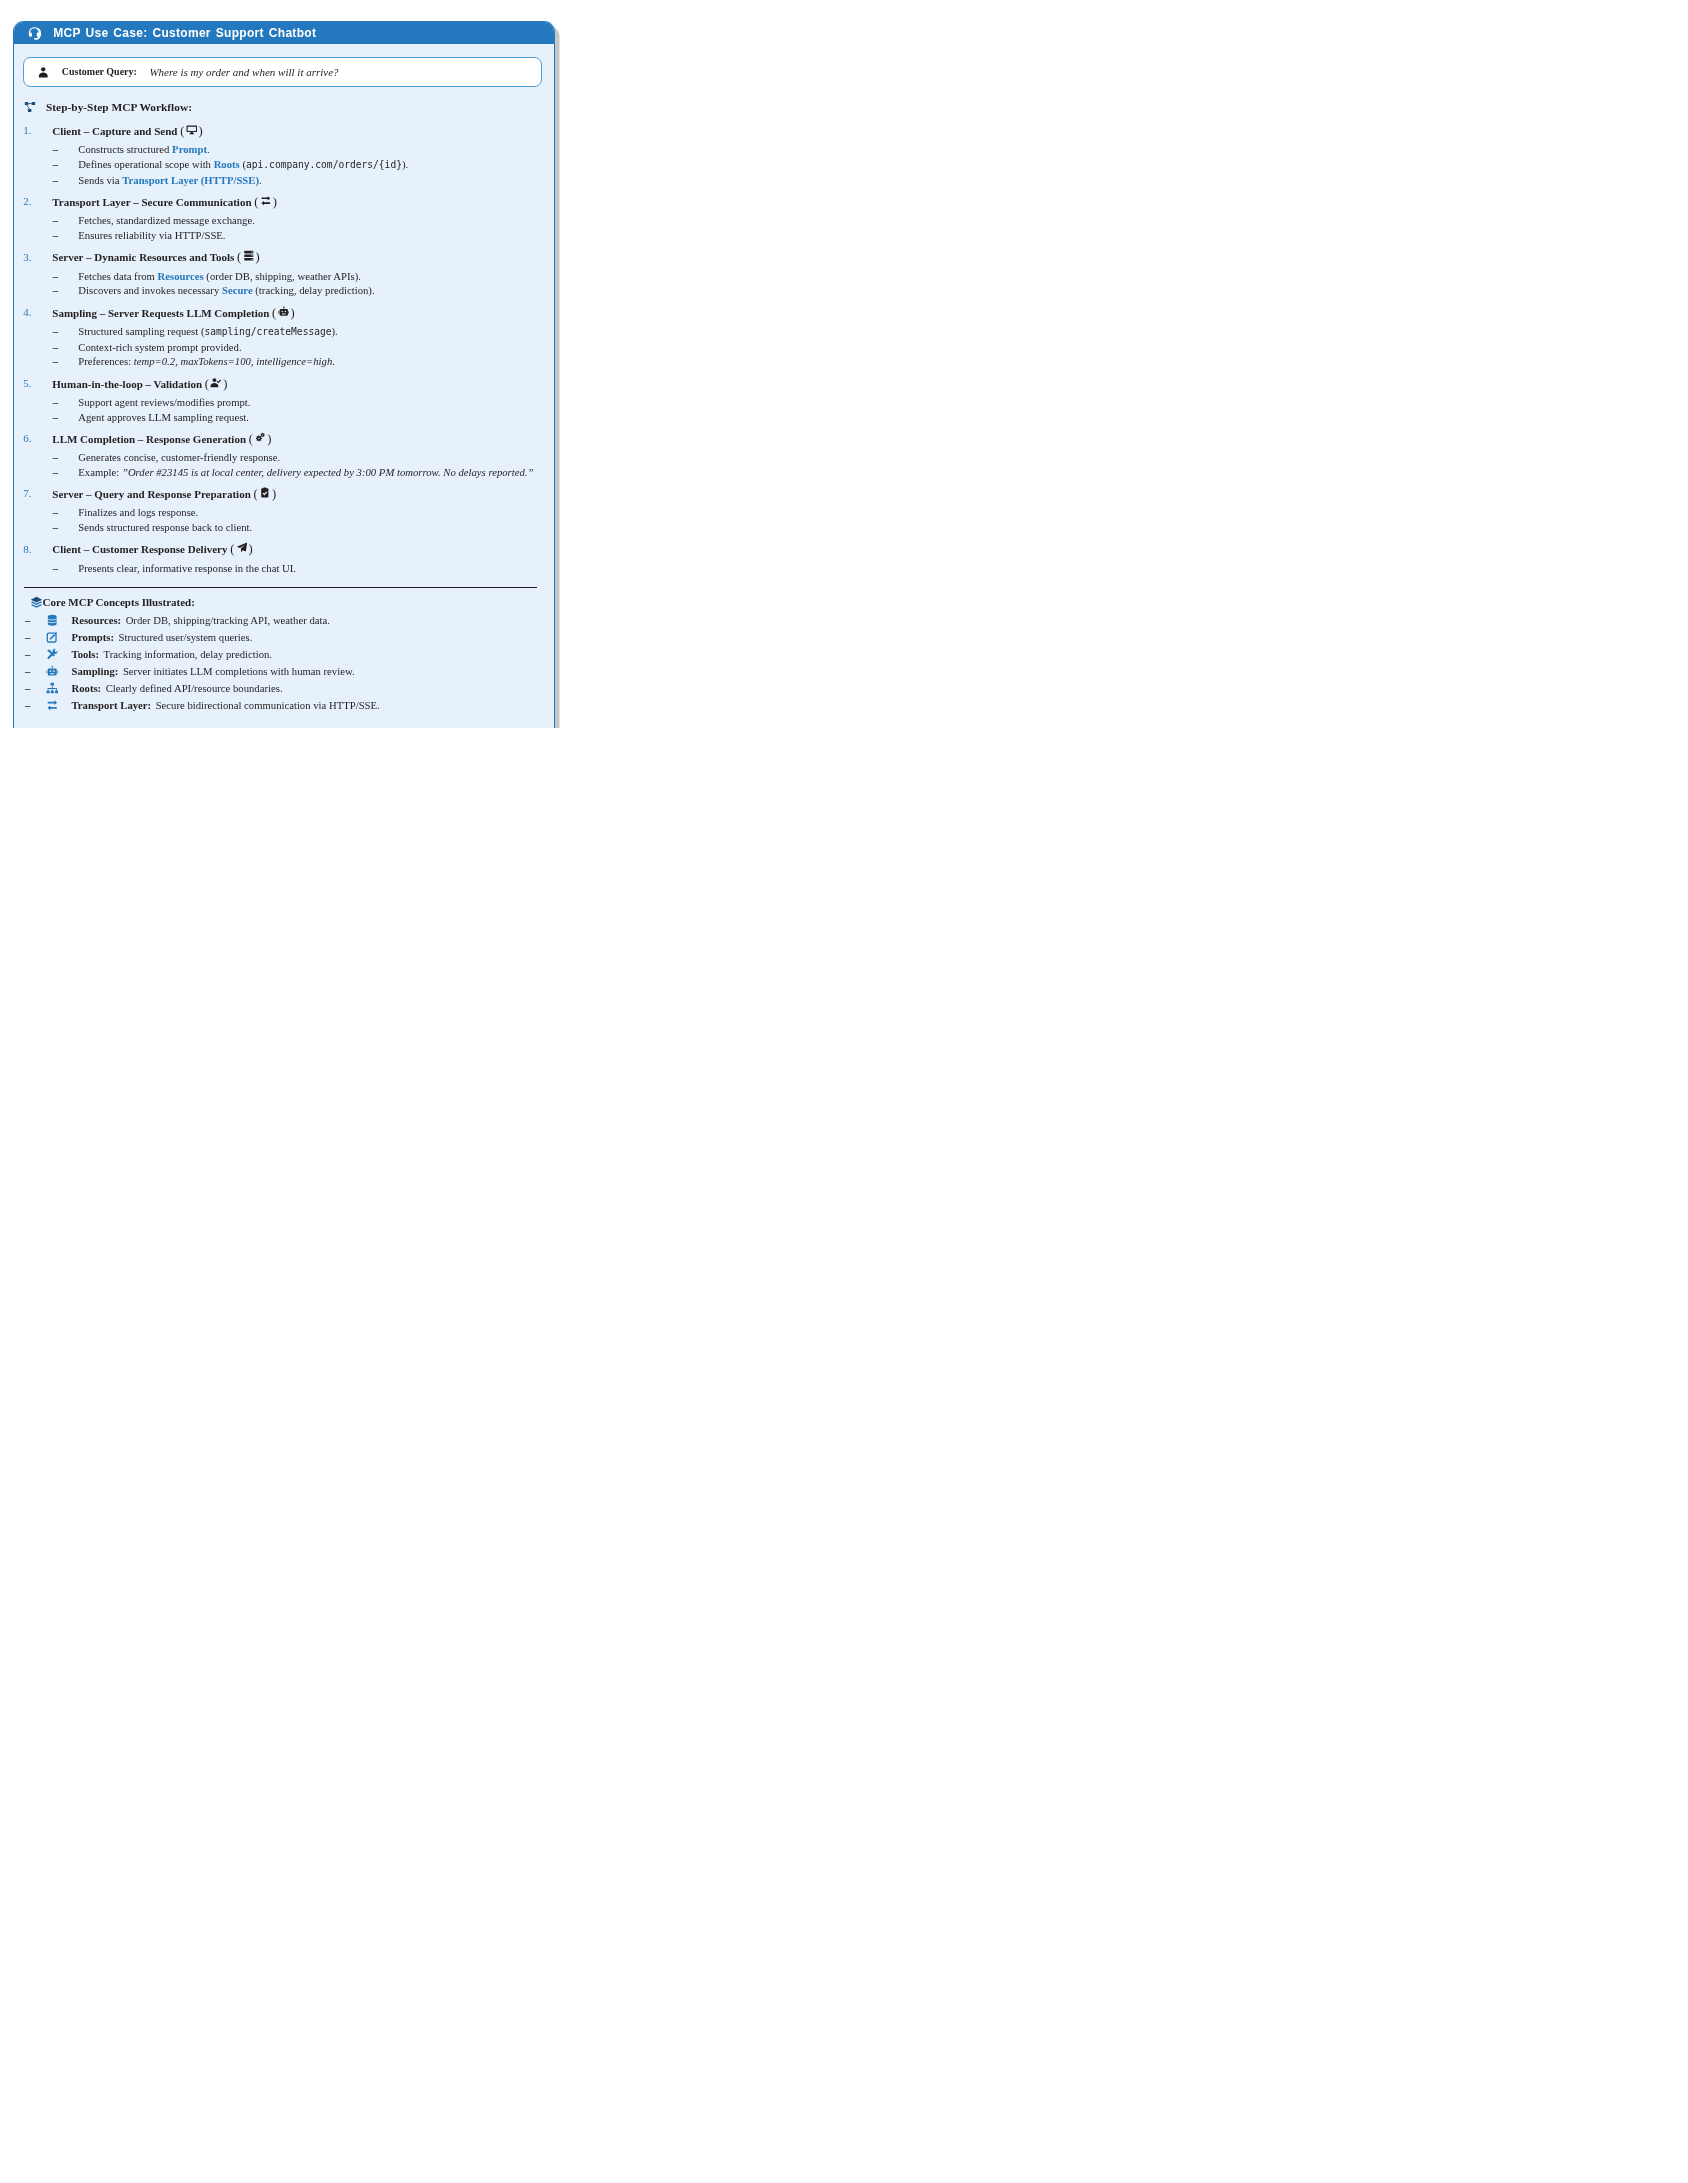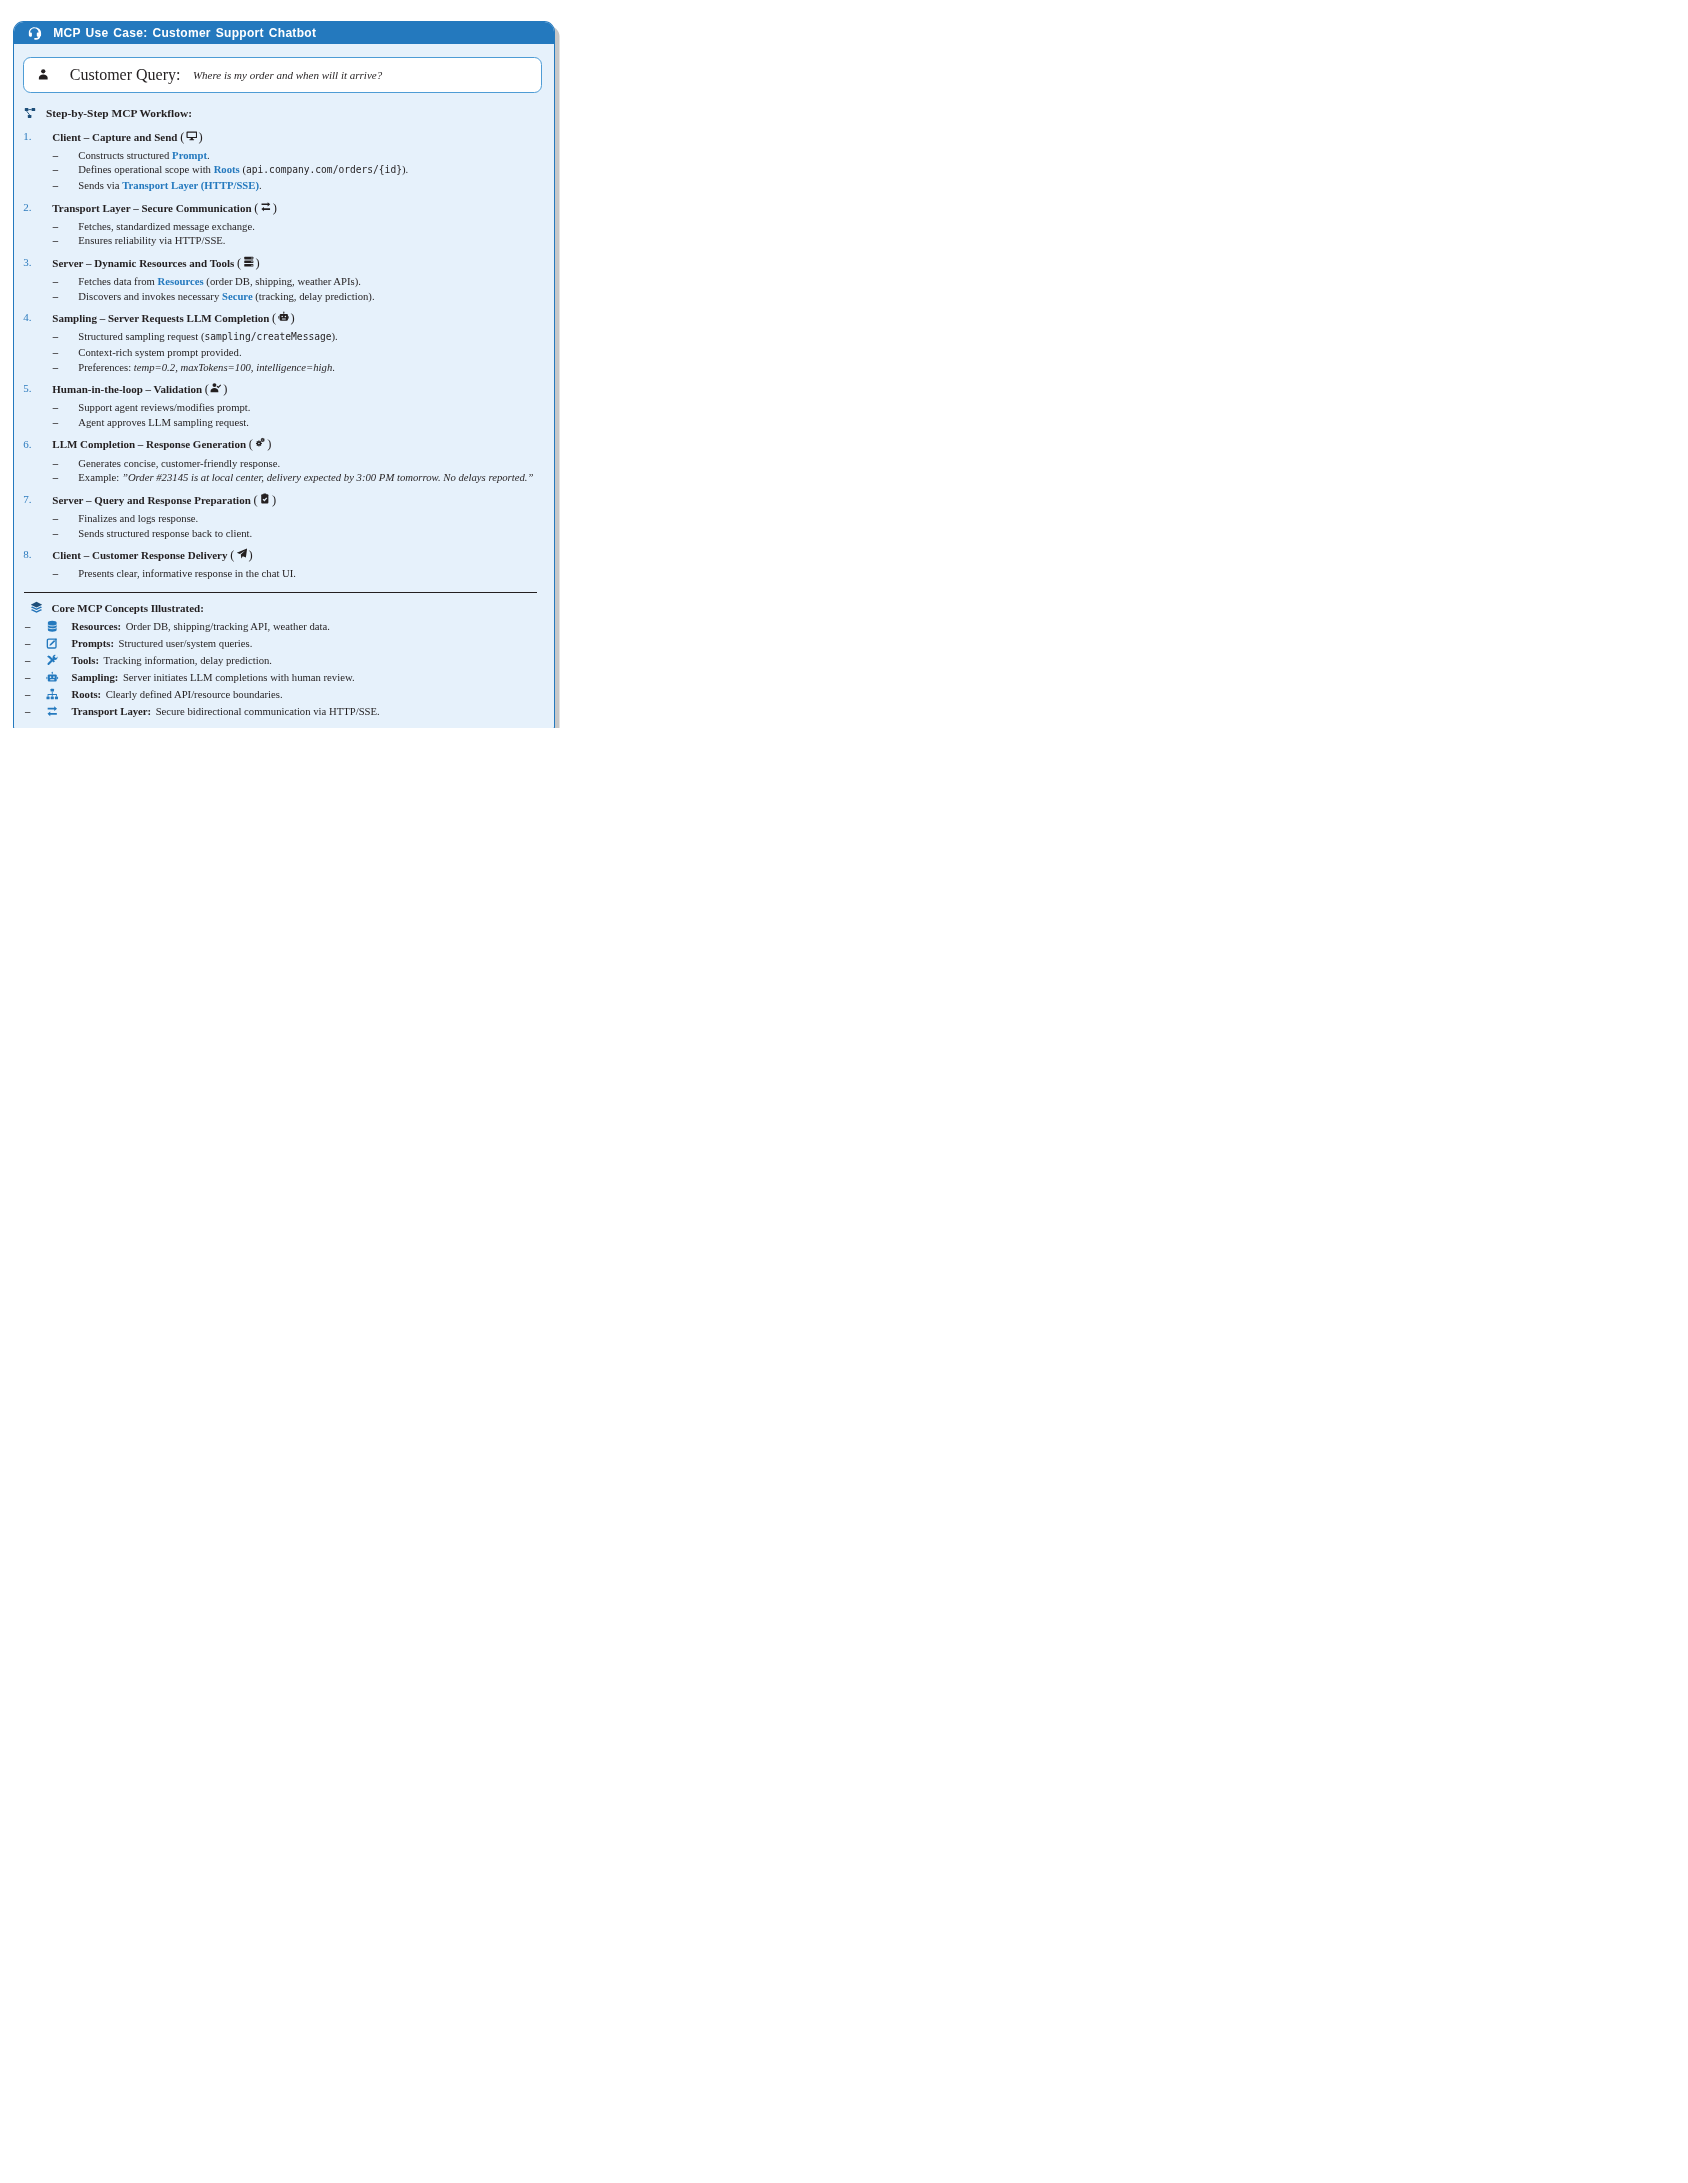--- a/index.html
+++ b/index.html
@@ -12,42 +12,42 @@
           padding:0 13.4px;color:#ffffff;}
   .hicon{width:14.7px;height:14.7px;display:inline-flex;flex:none;}
   .hicon svg{width:100%;height:100%;}
   .htitle{font-family:"Liberation Sans","DejaVu Sans",sans-serif;font-weight:700;
           font-size:12px;letter-spacing:0.3px;word-spacing:1.3px;}
   .body{padding:0 11.6px 0 9.8px;}
   .query-box{margin:12.5px 0 0 0;background:#ffffff;border:1.3px solid #4E9CD5;border-radius:7.6px;
              display:flex;align-items:center;gap:12.5px;padding:8px 12.5px;}
   .qicon{width:12.5px;height:12.5px;display:inline-flex;flex:none;color:#231F20;}
   .qicon svg{width:100%;height:100%;}
-  .qlabel{font-weight:400;font-size:16px;white-space:nowrap;margin-left:8px;}
+  .qlabel{font-weight:700;font-size:10px;white-space:nowrap;}
   .qtext{font-style:italic;font-size:11px;}
   .wf-heading{margin-top:14.3px;display:flex;align-items:center;gap:9.8px;
               font-size:11.4px;font-weight:700;padding-left:0.9px;text-align:center;}
   .wf-icon{width:12px;height:12px;display:inline-flex;flex:none;color:#1D4E79;}
   .wf-icon svg{width:100%;height:100%;}
   .steps{list-style:none;margin:9.8px 0 0 0;padding:0;}
   .step{margin-top:6.7px;}
   .step-title{display:flex;align-items:center;font-size:11px;font-weight:700;line-height:15px;}
   .num{width:29px;flex:none;color:#2E7CBE;font-weight:400;}
   .paren{font-weight:400;font-size:12.5px;}
   .sicon{display:inline-flex;width:11.6px;height:11.6px;margin:0 1.3px;color:#231F20;transform:translateY(0.9px);}
   .sicon svg{width:100%;height:100%;}
   .bullets{list-style:none;margin:3.6px 0 0 0;padding:0 0 0 29.5px;}
   .bullet{display:flex;align-items:flex-start;font-size:10.7px;line-height:14.7px;}
   .dash{flex:none;width:25.5px;font-weight:700;}
   .btxt{flex:1;}
   .kw{color:#2479BE;font-weight:700;}
   .mono{font-family:"DejaVu Sans Mono","Liberation Mono",monospace;font-size:9.6px;margin-top:32px;}
   .it{font-style:italic;}
   .divider{border:none;border-top:1.3px solid #231F20;margin:11.6px 4.5px 0 0.9px;}
-  .concepts-heading{margin-top:8px;display:flex;align-items:center;gap:9px;
+  .concepts-heading{margin-top:8px;display:flex;align-items:center;
                     font-size:11px;font-weight:700;padding-left:6.3px;}
   .ch-icon{width:13px;height:13px;display:inline-flex;flex:none;}
   .ch-icon svg{width:100%;height:100%;}
   .concepts{list-style:none;margin:4.5px 0 0 0;padding:0;}
   .concept{display:flex;align-items:center;font-size:10.7px;line-height:14.3px;margin-top:2.7px;}
   .cdash{flex:none;width:20.5px;padding-left:1.8px;font-weight:700;}
   .cicon{flex:none;width:13.4px;height:12.5px;display:inline-flex;align-items:center;justify-content:center;
          color:#2479BE;margin-right:12.5px;}
   .cicon svg{width:12.5px;height:12.5px;}
   .clabel{font-weight:700;margin-right:4.5px;white-space:nowrap;}

